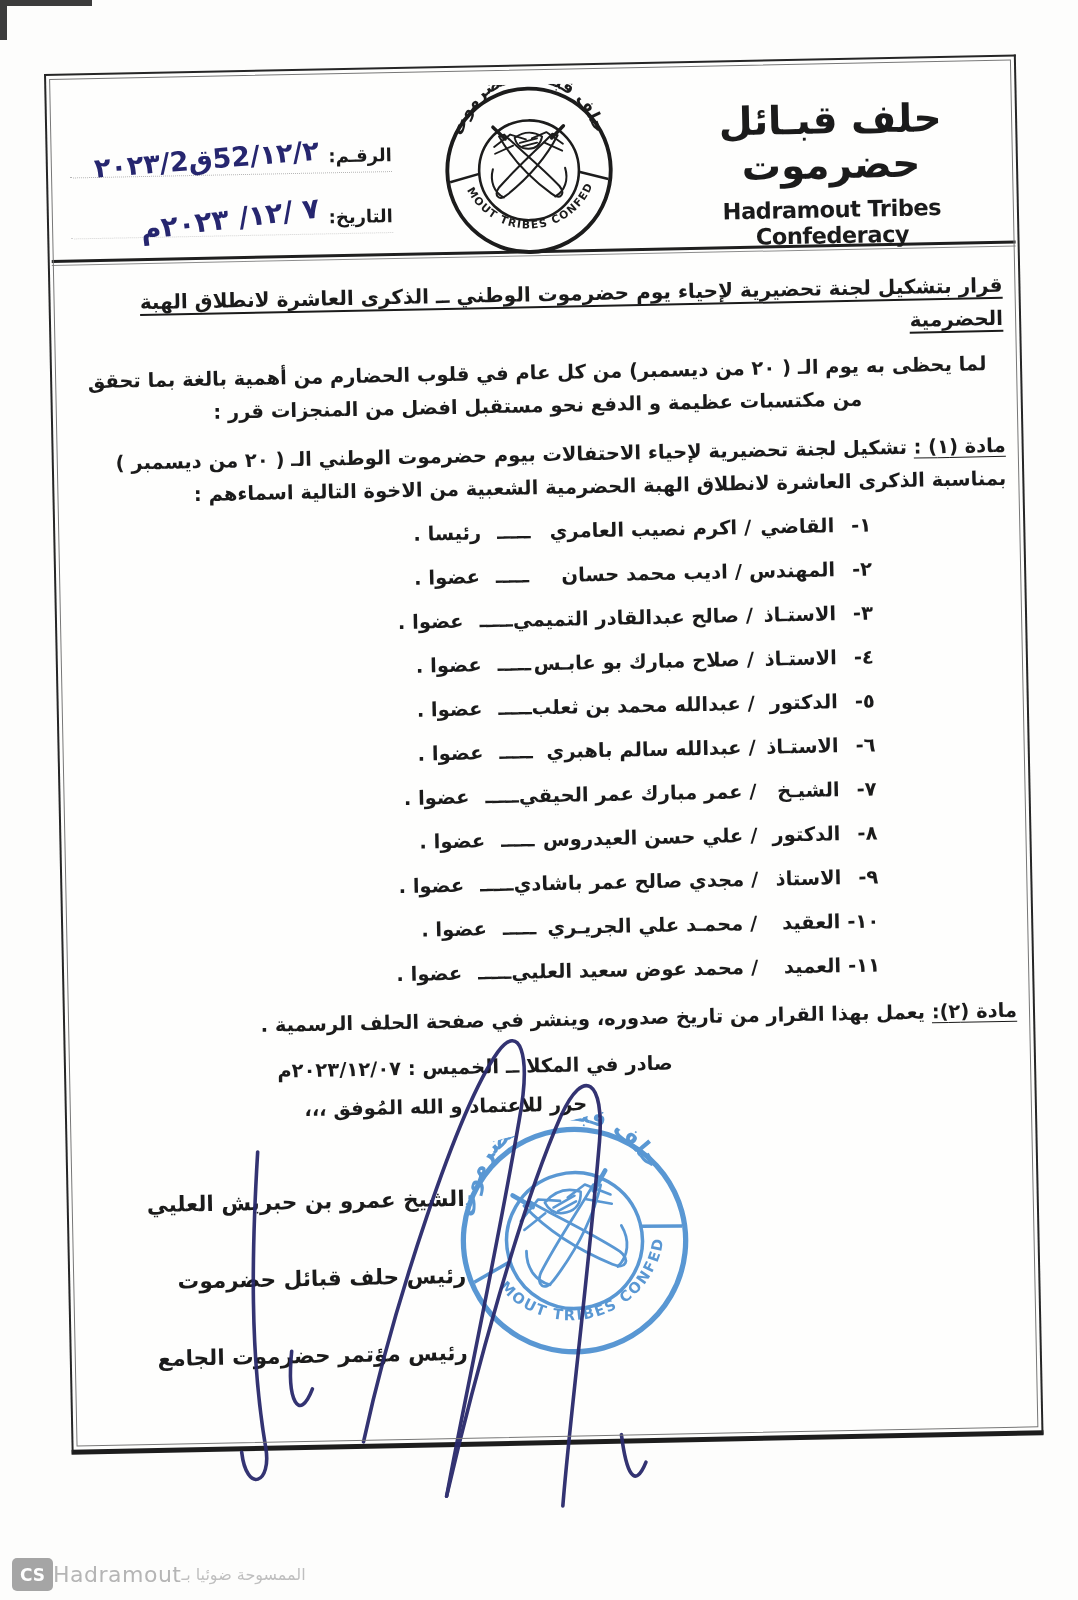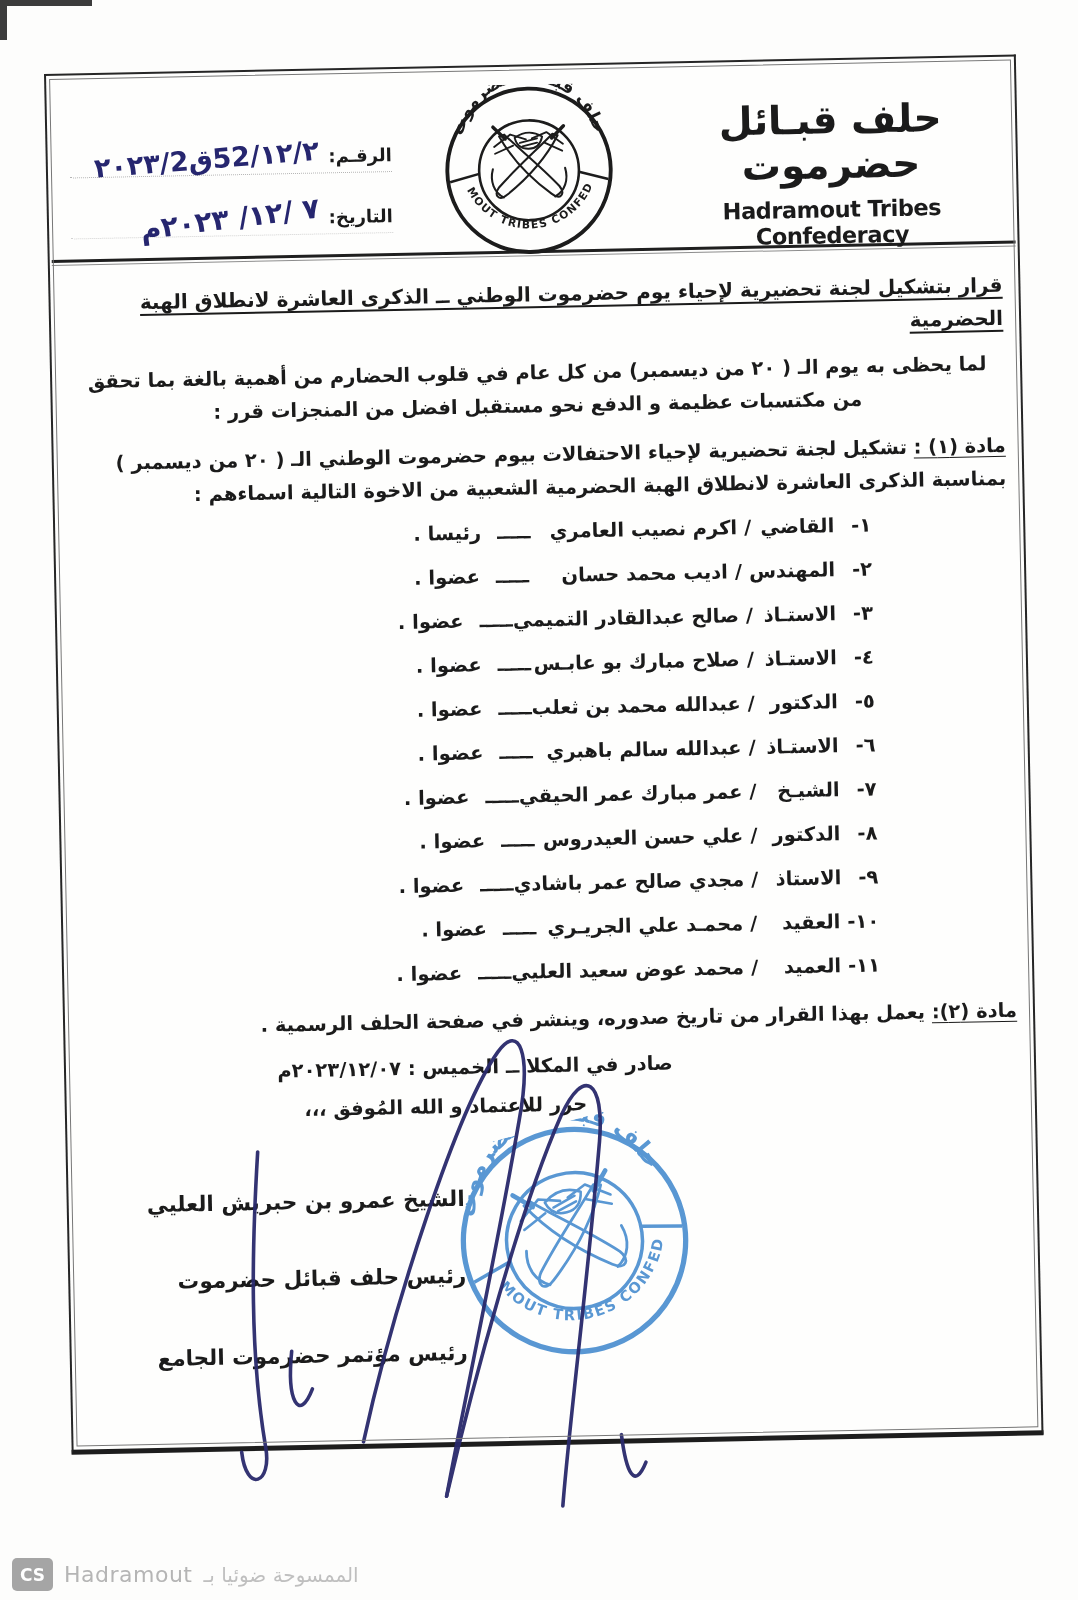--- a/index.html
+++ b/index.html
@@ -56,25 +56,25 @@
 
   
   .sig-text{position:absolute;left:92px;top:1092px;width:304px;direction:rtl;text-align:left;
             font-size:21.5px;font-weight:bold;line-height:77px;white-space:nowrap;}
   .sig-text div{text-align:right;}
   .stamp-svg{position:absolute;left:388px;top:1058px;width:234px;height:234px;color:#3d86cc;
              opacity:.85;transform:rotate(-14deg);}
   .sig-strokes{position:absolute;left:60px;top:950px;width:560px;height:640px;overflow:visible;}
 
   
-  .footer{position:absolute;left:12px;bottom:9px;display:flex;align-items:center;gap:11px;direction:ltr;}
+  .footer{position:absolute;left:12px;bottom:9px;display:flex;align-items:center;direction:ltr;}
   .cs-badge{width:41px;height:33px;background:#a5a5a5;border-radius:5px;color:#fff;
             font-size:17px;font-weight:bold;display:flex;align-items:center;justify-content:center;}
   .cs-name{font-size:22px;color:#b5b5b5;letter-spacing:.5px;}
-  .cs-ar{font-size:20px;color:#bfbfbf;direction:rtl;}
+  .cs-ar{font-size:16px;color:#bfbfbf;direction:rtl;}
 </style>
 </head>
 <body>
 
 <svg width="0" height="0" style="position:absolute" aria-hidden="true">
   <defs>
     <symbol id="emblem" viewBox="0 0 200 200">
       <circle cx="100" cy="100" r="95" fill="none" stroke="currentColor" stroke-width="4.5"></circle>
       <circle cx="100" cy="100" r="58" fill="none" stroke="currentColor" stroke-width="3"></circle>
       <path id="arcTop" d="M 24,92 A 78,78 0 1 1 176,92" fill="none"></path>

